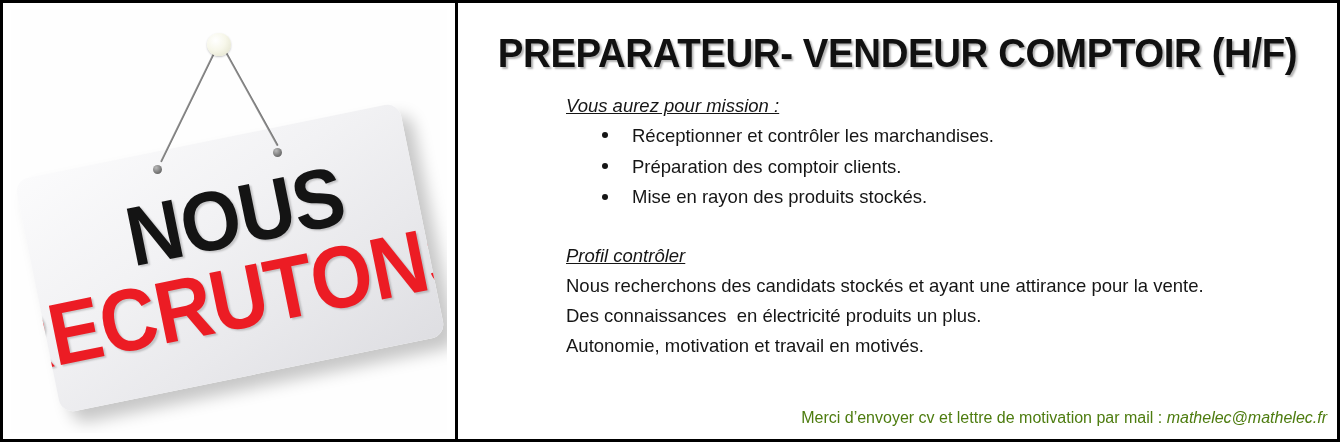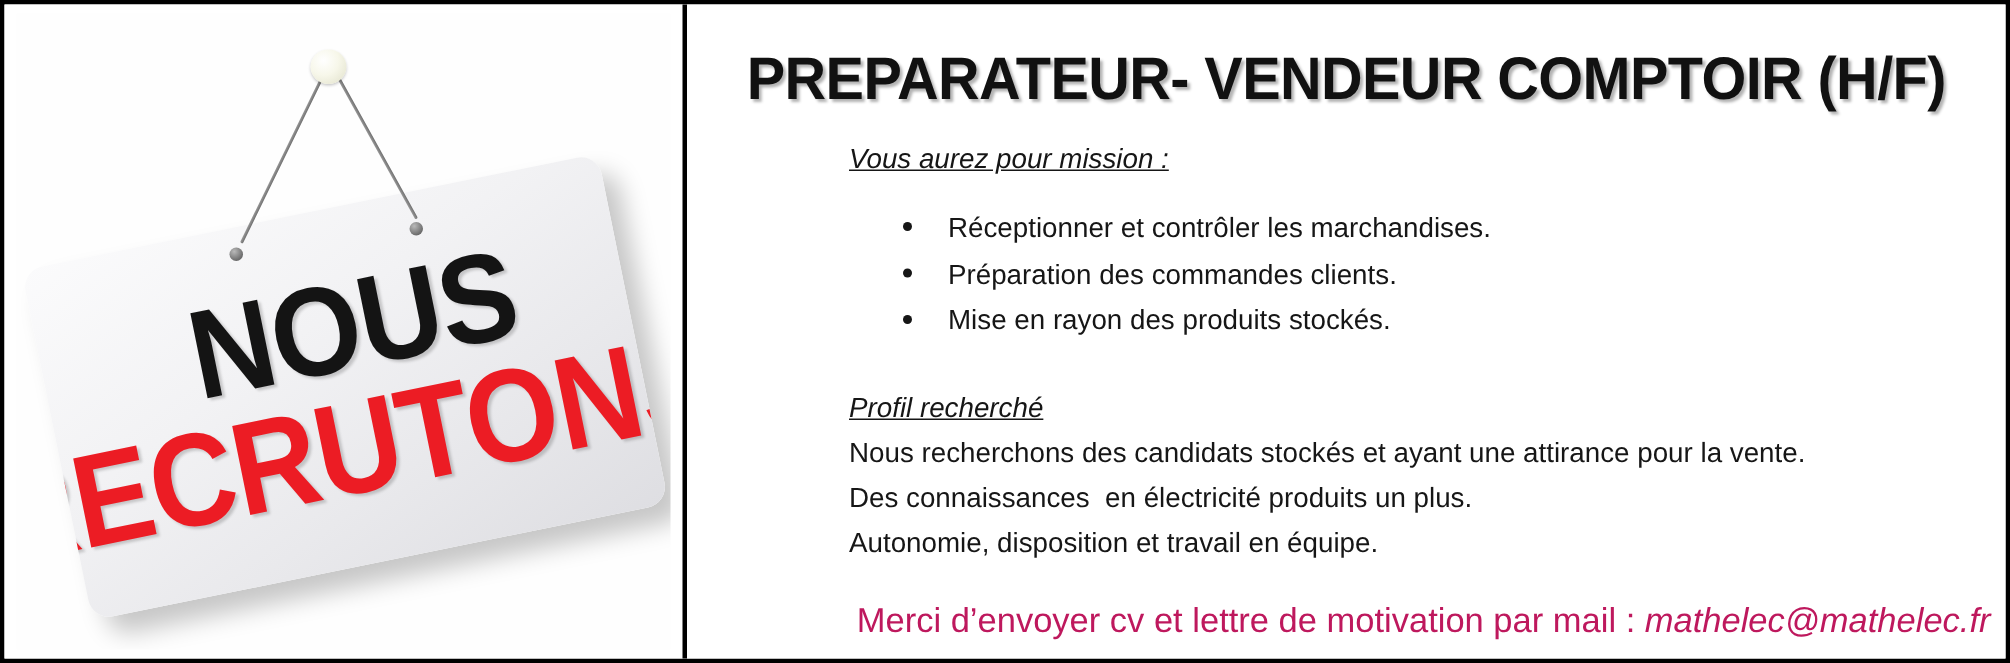--- a/index.html
+++ b/index.html
@@ -175,21 +175,21 @@
   .section-heading {
     font-style: italic;
     text-decoration: underline;
     font-size: 18.5px;
     color: #161616;
     display: inline-block;
   }
 
   ul.mission-list {
     list-style: none;
-    margin: 16px 0 0 0;
+    margin: 0 0 0 0;
     padding: 0;
   }
   ul.mission-list li {
     position: relative;
     padding-left: 66px;
     line-height: 1.66;
   }
   ul.mission-list li .bullet-dot {
     position: absolute;
     left: 36px;
@@ -208,22 +208,22 @@
     line-height: 1.62;
     white-space: pre-wrap;
   }
 
   .footer-line {
     position: absolute;
     left: 0;
     right: 10px;
     bottom: 12px;
     text-align: right;
-    font-size: 23px;
-    color: #be185d;
+    font-size: 16px;
+    color: #4d7c0f;
     white-space: nowrap;
   }
   .footer-email {
     font-style: italic;
   }
 </style>
 </head>
 <body>
 
 <div class="poster">
@@ -256,36 +256,36 @@
       <div>
         <span class="lead-heading">Vous aurez pour mission :</span>
 
         <ul class="mission-list">
           <li>
             <span class="bullet-dot"></span>
             <span>Réceptionner et contrôler les marchandises.</span>
           </li>
           <li>
             <span class="bullet-dot"></span>
-            <span>Préparation des commandes clients.</span>
+            <span>Préparation des comptoir clients.</span>
           </li>
           <li>
             <span class="bullet-dot"></span>
             <span>Mise en rayon des produits stockés.</span>
           </li>
         </ul>
       </div>
 
       <div class="profile-block">
         <div>
-          <span class="section-heading">Profil recherché</span>
+          <span class="section-heading">Profil contrôler</span>
         </div>
         <p>Nous recherchons des candidats stockés et ayant une attirance pour la vente.</p>
         <p>Des connaissances  en électricité produits un plus.</p>
-        <p>Autonomie, disposition et travail en équipe.</p>
+        <p>Autonomie, motivation et travail en motivés.</p>
       </div>
 
     </div>
 
     <div class="footer-line">
       <span>Merci d’envoyer cv et lettre de motivation par mail : </span><span class="footer-email">mathelec@mathelec.fr</span>
     </div>
 
   </div>
 </div>

